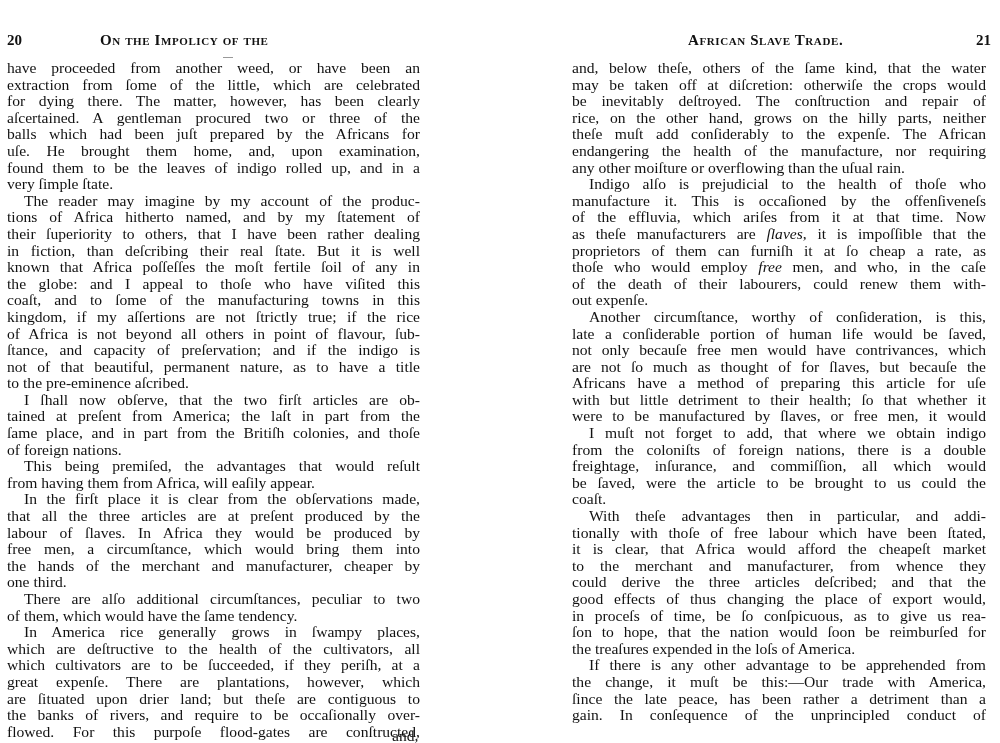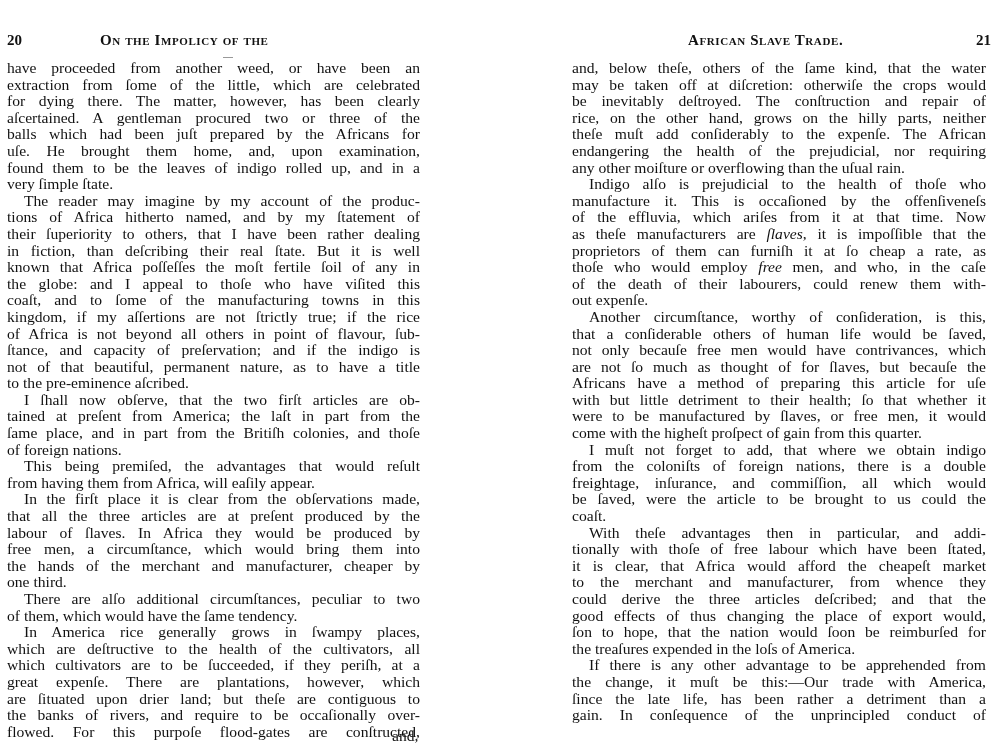--- a/index.html
+++ b/index.html
@@ -77,51 +77,51 @@
 
 <div class="page" id="page-right">
   <div class="header" style="left:188px;"><span class="sc">African Slave Trade.</span></div>
   <div class="pnum" style="left:476px;">21</div>
   <div class="body" id="right-body">
       <span class="line">and, below theſe, others of the ſame kind, that the water</span>
       <span class="line">may be taken off at diſcretion: otherwiſe the crops would</span>
       <span class="line">be inevitably deſtroyed.  The conſtruction and repair of</span>
       <span class="line">rice, on the other hand, grows on the hilly parts, neither</span>
       <span class="line">theſe muſt add conſiderably to the expenſe.  The African</span>
-      <span class="line">endangering the health of the prejudicial, nor requiring</span>
+      <span class="line">endangering the health of the manufacture, nor requiring</span>
       <span class="line last">any other moiſture or overflowing than the uſual rain.</span>
       <span class="line indent">Indigo alſo is prejudicial to the health of thoſe who</span>
       <span class="line">manufacture it.  This is occaſioned by the offenſiveneſs</span>
       <span class="line">of the effluvia, which ariſes from it at that time.  Now</span>
       <span class="line">as theſe manufacturers are <i>ſlaves</i>, it is impoſſible that the</span>
       <span class="line">proprietors of them can furniſh it at ſo cheap a rate, as</span>
       <span class="line">thoſe who would employ <i>free</i> men, and who, in the caſe</span>
       <span class="line">of the death of their labourers, could renew them with-</span>
       <span class="line last">out expenſe.</span>
       <span class="line indent">Another circumſtance, worthy of conſideration, is this,</span>
-      <span class="line">that a conſiderable others of human life would be ſaved,</span>
+      <span class="line">late a conſiderable portion of human life would be ſaved,</span>
       <span class="line">not only becauſe free men would have contrivances, which</span>
       <span class="line">are not ſo much as thought of for ſlaves, but becauſe the</span>
       <span class="line">Africans have a method of preparing this article for uſe</span>
       <span class="line">with but little detriment to their health; ſo that whether it</span>
       <span class="line">were to be manufactured by ſlaves, or free men, it would</span>
-      <span class="line last">come with the higheſt proſpect of gain from this quarter.</span>
       <span class="line indent">I muſt not forget to add, that where we obtain indigo</span>
       <span class="line">from the coloniſts of foreign nations, there is a double</span>
       <span class="line">freightage, inſurance, and commiſſion, all which would</span>
       <span class="line">be ſaved, were the article to be brought to us could the</span>
       <span class="line last">coaſt.</span>
       <span class="line indent">With theſe advantages then in particular, and addi-</span>
       <span class="line">tionally with thoſe of free labour which have been ſtated,</span>
       <span class="line">it is clear, that Africa would afford the cheapeſt market</span>
       <span class="line">to the merchant and manufacturer, from whence they</span>
       <span class="line">could derive the three articles deſcribed; and that the</span>
       <span class="line">good effects of thus changing the place of export would,</span>
+      <span class="line">in proceſs of time, be ſo conſpicuous, as to give us rea-</span>
       <span class="line">ſon to hope, that the nation would ſoon be reimburſed for</span>
       <span class="line last">the treaſures expended in the loſs of America.</span>
       <span class="line indent">If there is any other advantage to be apprehended from</span>
       <span class="line">the change, it muſt be this:—Our trade with America,</span>
-      <span class="line">ſince the late life, has been rather a detriment than a</span>
+      <span class="line">ſince the late peace, has been rather a detriment than a</span>
       <span class="line">gain.  In conſequence of the unprincipled conduct of</span>
     </div>
   <div class="sig" style="left:255px; top:720px;">B 3</div>
   <div class="catch" style="left:452px; top:723px;">many</div>
 </div>
 
 </body></html>

